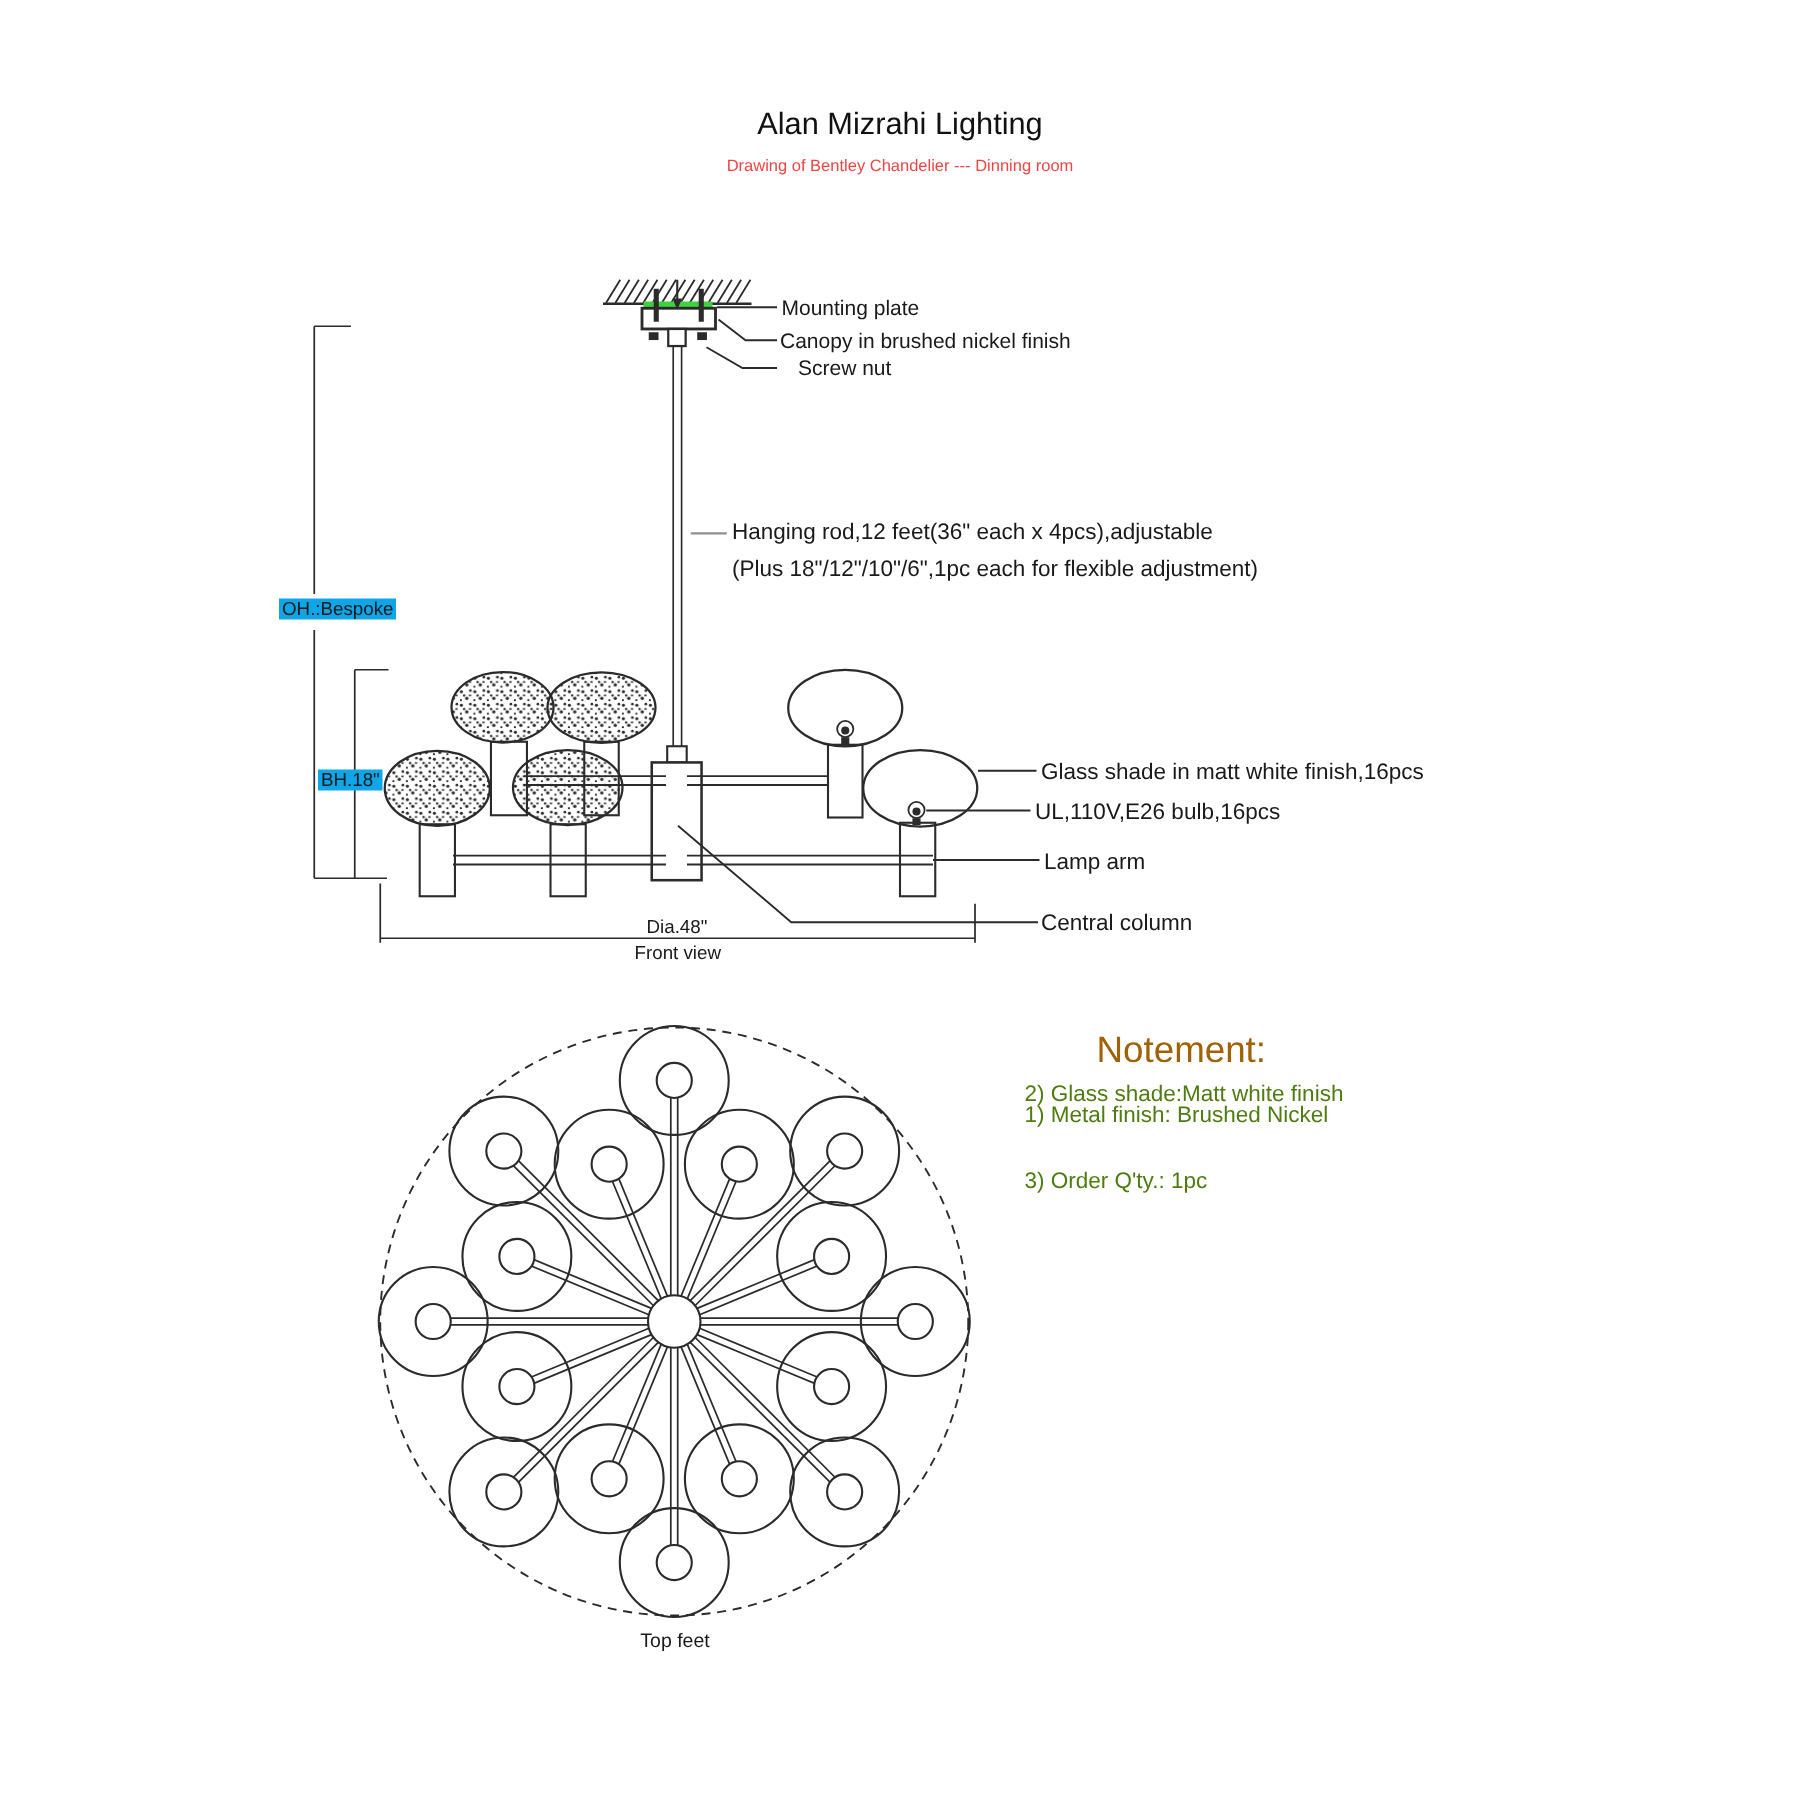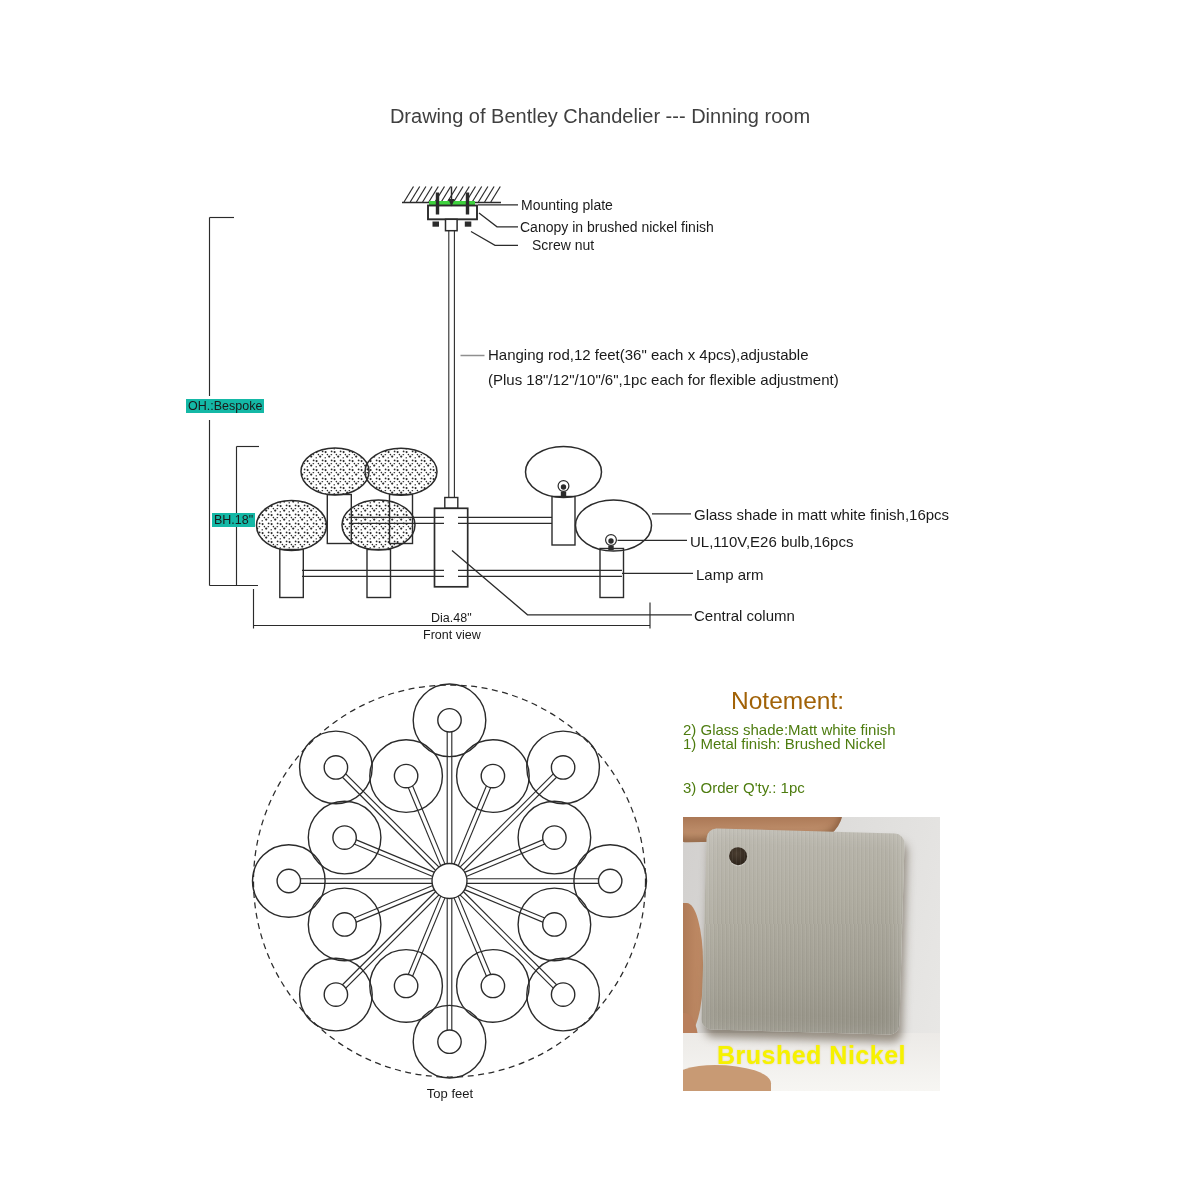--- a/index.html
+++ b/index.html
@@ -1,24 +1,24 @@
 <!DOCTYPE html>
 <html><head>
 <meta charset="utf-8">
 <style>
   html,body{margin:0;padding:0;background:#fff;}
   .canvas{position:relative;width:1200px;height:1200px;background:#ffffff;overflow:hidden;
           font-family:"Liberation Sans", sans-serif;color:#1a1a1a;}
   svg.draw{position:absolute;left:0;top:0;}
   .lbl{position:absolute;white-space:nowrap;line-height:1.15;}
   .title{left:0;right:0;top:71px;text-align:center;font-size:20.5px;color:#111;}
-  .subtitle{left:0;right:0;top:105px;text-align:center;font-size:20px;color:#404040;}
+  .subtitle{left:0;right:0;top:105px;text-align:center;font-size:11px;color:#ef4444;}
   .callout{font-size:14px;}
   .big{font-size:15px;}
-  .dim{font-size:12.5px;background:#14b8a6;padding:0 2px;}
+  .dim{font-size:12.5px;background:#0ea5e9;padding:0 2px;}
   .viewcap{font-size:12.5px;}
   .note-head{font-size:24.5px;color:#a16207;margin-left:48px;}
   .note-item{font-size:15px;color:#4d7c0f;}
   
   .photo{position:absolute;left:683px;top:817px;width:257px;height:274px;overflow:hidden;
          background:linear-gradient(105deg,#d2d0ce 0%,#dedddb 50%,#e9e8e6 100%);}
   .finger-top{position:absolute;left:-8px;top:-6px;width:168px;height:30px;
          background:linear-gradient(180deg,#a5714f,#c99b77);
          border-radius:0 0 42px 16px;transform:rotate(-1deg);
          box-shadow:inset 0 -5px 6px rgba(90,50,25,.45);}
@@ -226,20 +226,21 @@
           <circle cx="344.6" cy="924.4" r="11.7" fill="#fff" stroke="#2b2b2b" stroke-width="1.4"></circle>
           <circle cx="288.8" cy="881.0" r="11.7" fill="#fff" stroke="#2b2b2b" stroke-width="1.4"></circle>
           <circle cx="344.6" cy="837.6" r="11.7" fill="#fff" stroke="#2b2b2b" stroke-width="1.4"></circle>
           <circle cx="335.9" cy="767.4" r="11.7" fill="#fff" stroke="#2b2b2b" stroke-width="1.4"></circle>
           <circle cx="406.1" cy="776.1" r="11.7" fill="#fff" stroke="#2b2b2b" stroke-width="1.4"></circle>
           <circle cx="449.5" cy="881" r="17.5" fill="#fff" stroke="#2b2b2b" stroke-width="1.4"></circle>
         </g>
     </g>
   </svg>
 
+  <div class="lbl title">Alan Mizrahi Lighting</div>
   <div class="lbl subtitle">Drawing of  Bentley Chandelier --- Dinning room</div>
 
   <div class="lbl callout" style="left:521px;top:197px;">Mounting plate</div>
   <div class="lbl callout" style="left:520px;top:218.5px;">Canopy in brushed nickel finish</div>
   <div class="lbl callout" style="left:520px;top:236.5px;margin-left:12px;">Screw nut</div>
   <div class="lbl big" style="left:488px;top:346px;">Hanging rod,12 feet(36" each x 4pcs),adjustable</div>
   <div class="lbl big" style="left:488px;top:371px;">(Plus 18"/12"/10"/6",1pc each for flexible adjustment)</div>
   <div class="lbl big" style="left:694px;top:506px;">Glass shade in matt white finish,16pcs</div>
   <div class="lbl big" style="left:690px;top:533px;">UL,110V,E26 bulb,16pcs</div>
   <div class="lbl big" style="left:696px;top:565.5px;">Lamp arm</div>
@@ -251,25 +252,14 @@
   <div class="lbl viewcap" style="left:423px;top:627.5px;">Front view</div>
   <div class="lbl viewcap" style="left:410px;top:1087px;width:80px;text-align:center;font-size:13px;">Top feet</div>
 
   <div>
     <div class="lbl note-head" style="left:683px;top:687px;">Notement:</div>
     <div class="lbl note-item" style="left:683px;top:734.5px;">1) Metal finish: Brushed Nickel</div>
     <div class="lbl note-item" style="left:683px;top:721px;">2) Glass shade:Matt white finish</div>
     <div class="lbl note-item" style="left:683px;top:778.5px;">3) Order Q'ty.: 1pc</div>
   </div>
 
-  <div class="photo">
-    <div class="finger-top"></div>
-    <div class="finger-left"></div>
-    <div class="finger-left2"></div>
-    <div class="band"></div>
-    <div class="blob-bl"></div>
-    <div class="plate">
-      <div class="hole"></div>
-    </div>
-    <div class="photo-caption">Brushed Nickel</div>
-  </div>
 
 </div>
 
 </body></html>

